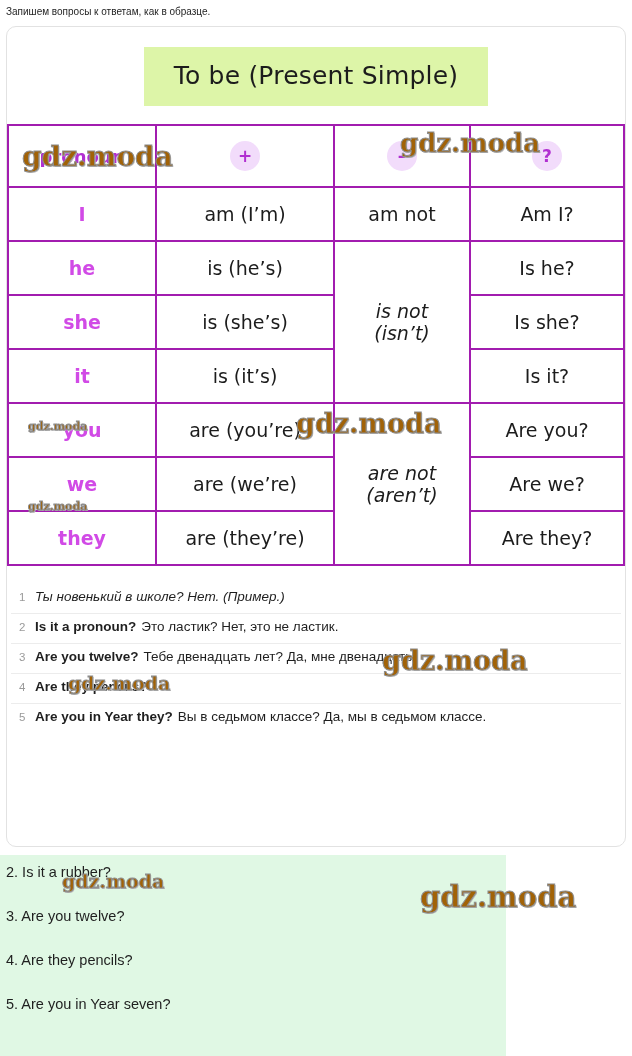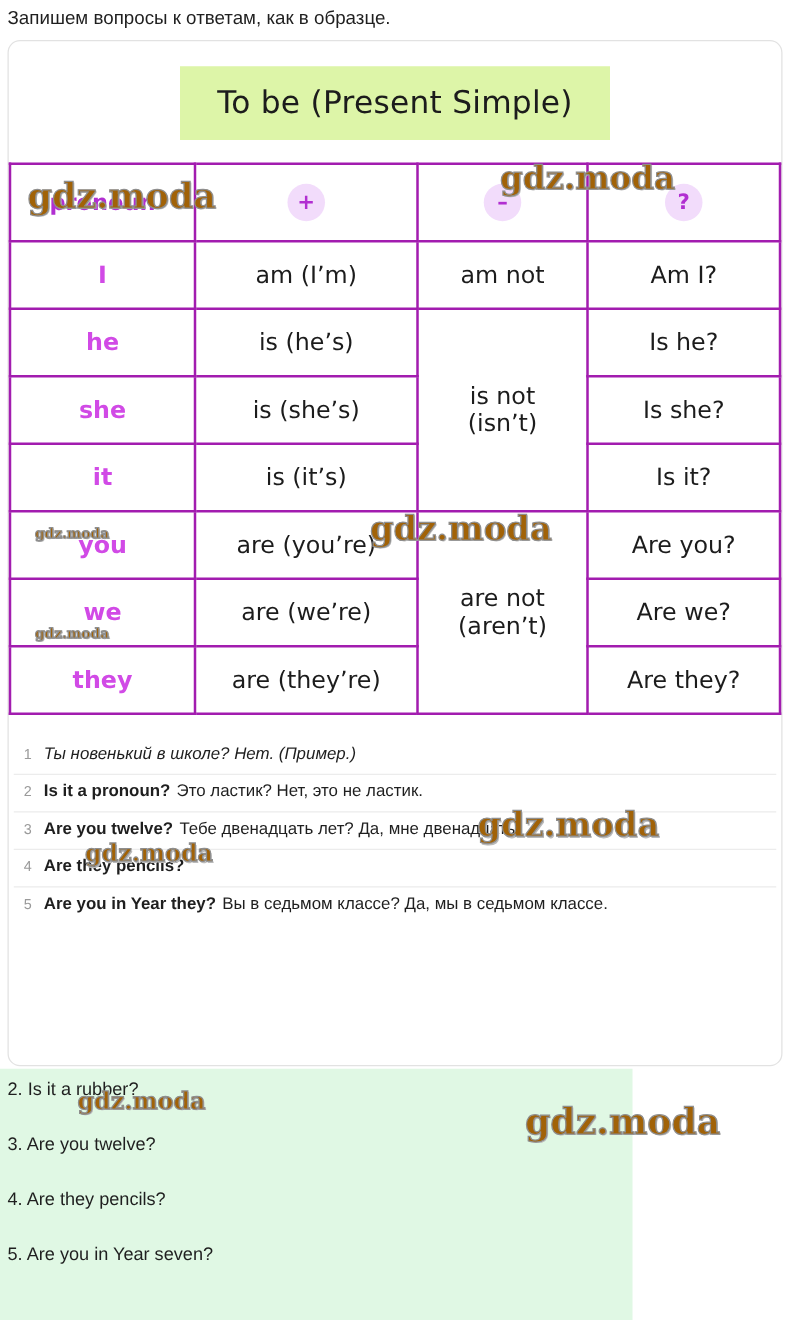--- a/index.html
+++ b/index.html
@@ -13,21 +13,21 @@
   .page {
     position: relative;
     width: 632px;
     height: 1056px;
     overflow: hidden;
     background: #ffffff;
   }
 
   
   .instruction {
-    font-size: 15px;
+    font-size: 10px;
     color: #1f1f1f;
     padding: 6px 6px 8px 6px;
     line-height: 1.2;
   }
 
   
   .card {
     position: relative;
     margin: 0 6px;
     border: 1px solid #e2e2e2;
@@ -92,21 +92,21 @@
     font-weight: bold;
     text-align: center;
   }
 
   .body-row td { height: 54px; }
   .pron {
     color: #d14ae6;
     font-size: 19px;
     font-weight: bold;
   }
-  .two-line { line-height: 1.18; }
+  .two-line { line-height: 1.18; font-style: italic; }
 
   
   .answers {
     margin: 18px 4px 0 4px;
   }
   .ans-row {
     display: flex;
     align-items: baseline;
     padding: 5px 0 5px 8px;
     border-bottom: 1px solid #ececec;

